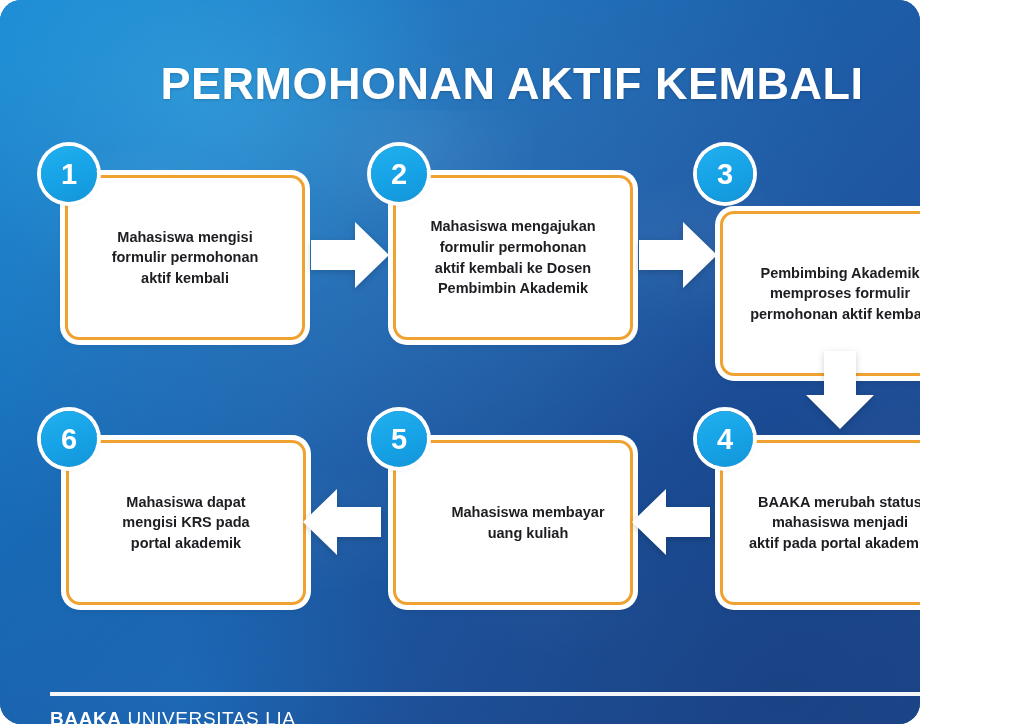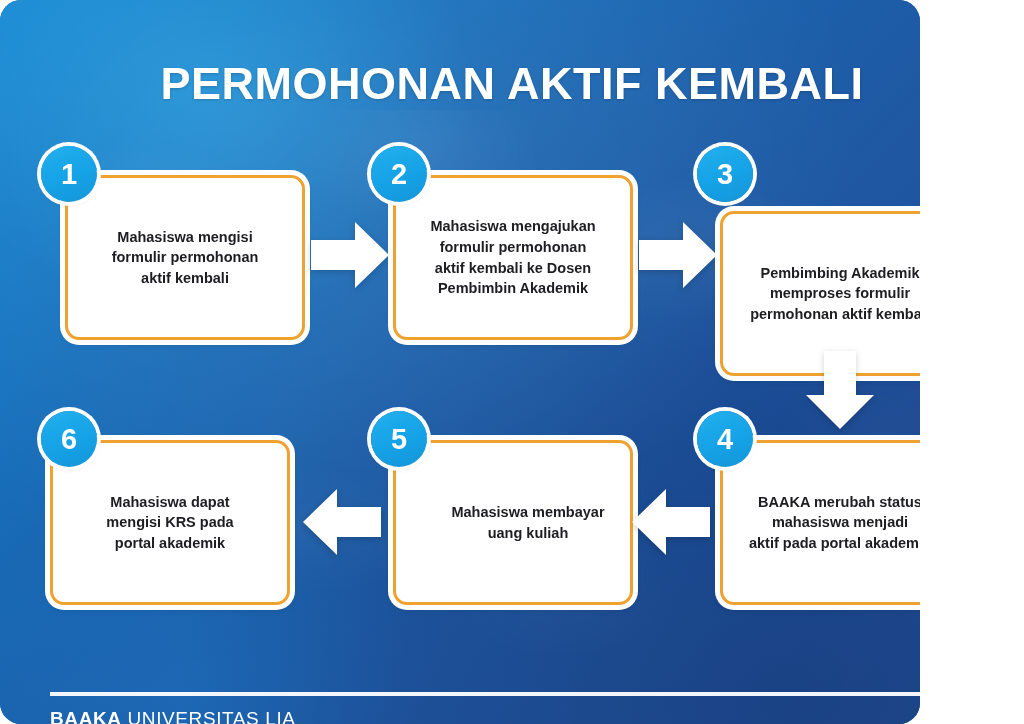--- a/index.html
+++ b/index.html
@@ -230,21 +230,21 @@
   <div class="badge" style="left:697px; top:146px;">
     <span>3</span>
   </div>
 
   <div class="arrow" style="left:806px; top:351px;">
     <svg width="68" height="78" viewBox="0 0 68 78" aria-hidden="true">
       <polygon points="18,0 50,0 50,44 68,44 34,78 0,44 18,44" fill="#ffffff"></polygon>
     </svg>
   </div>
 
-  <div class="card" style="left:50px; top:440px;">
+  <div class="card" style="left:66px; top:440px;">
     <div class="card-text">Mahasiswa dapat
 mengisi KRS pada
 portal akademik</div>
   </div>
   <div class="badge" style="left:41px; top:411px;">
     <span>6</span>
   </div>
 
   <div class="arrow" style="left:303px; top:489px;">
     <svg width="78" height="66" viewBox="0 0 78 66" aria-hidden="true">

